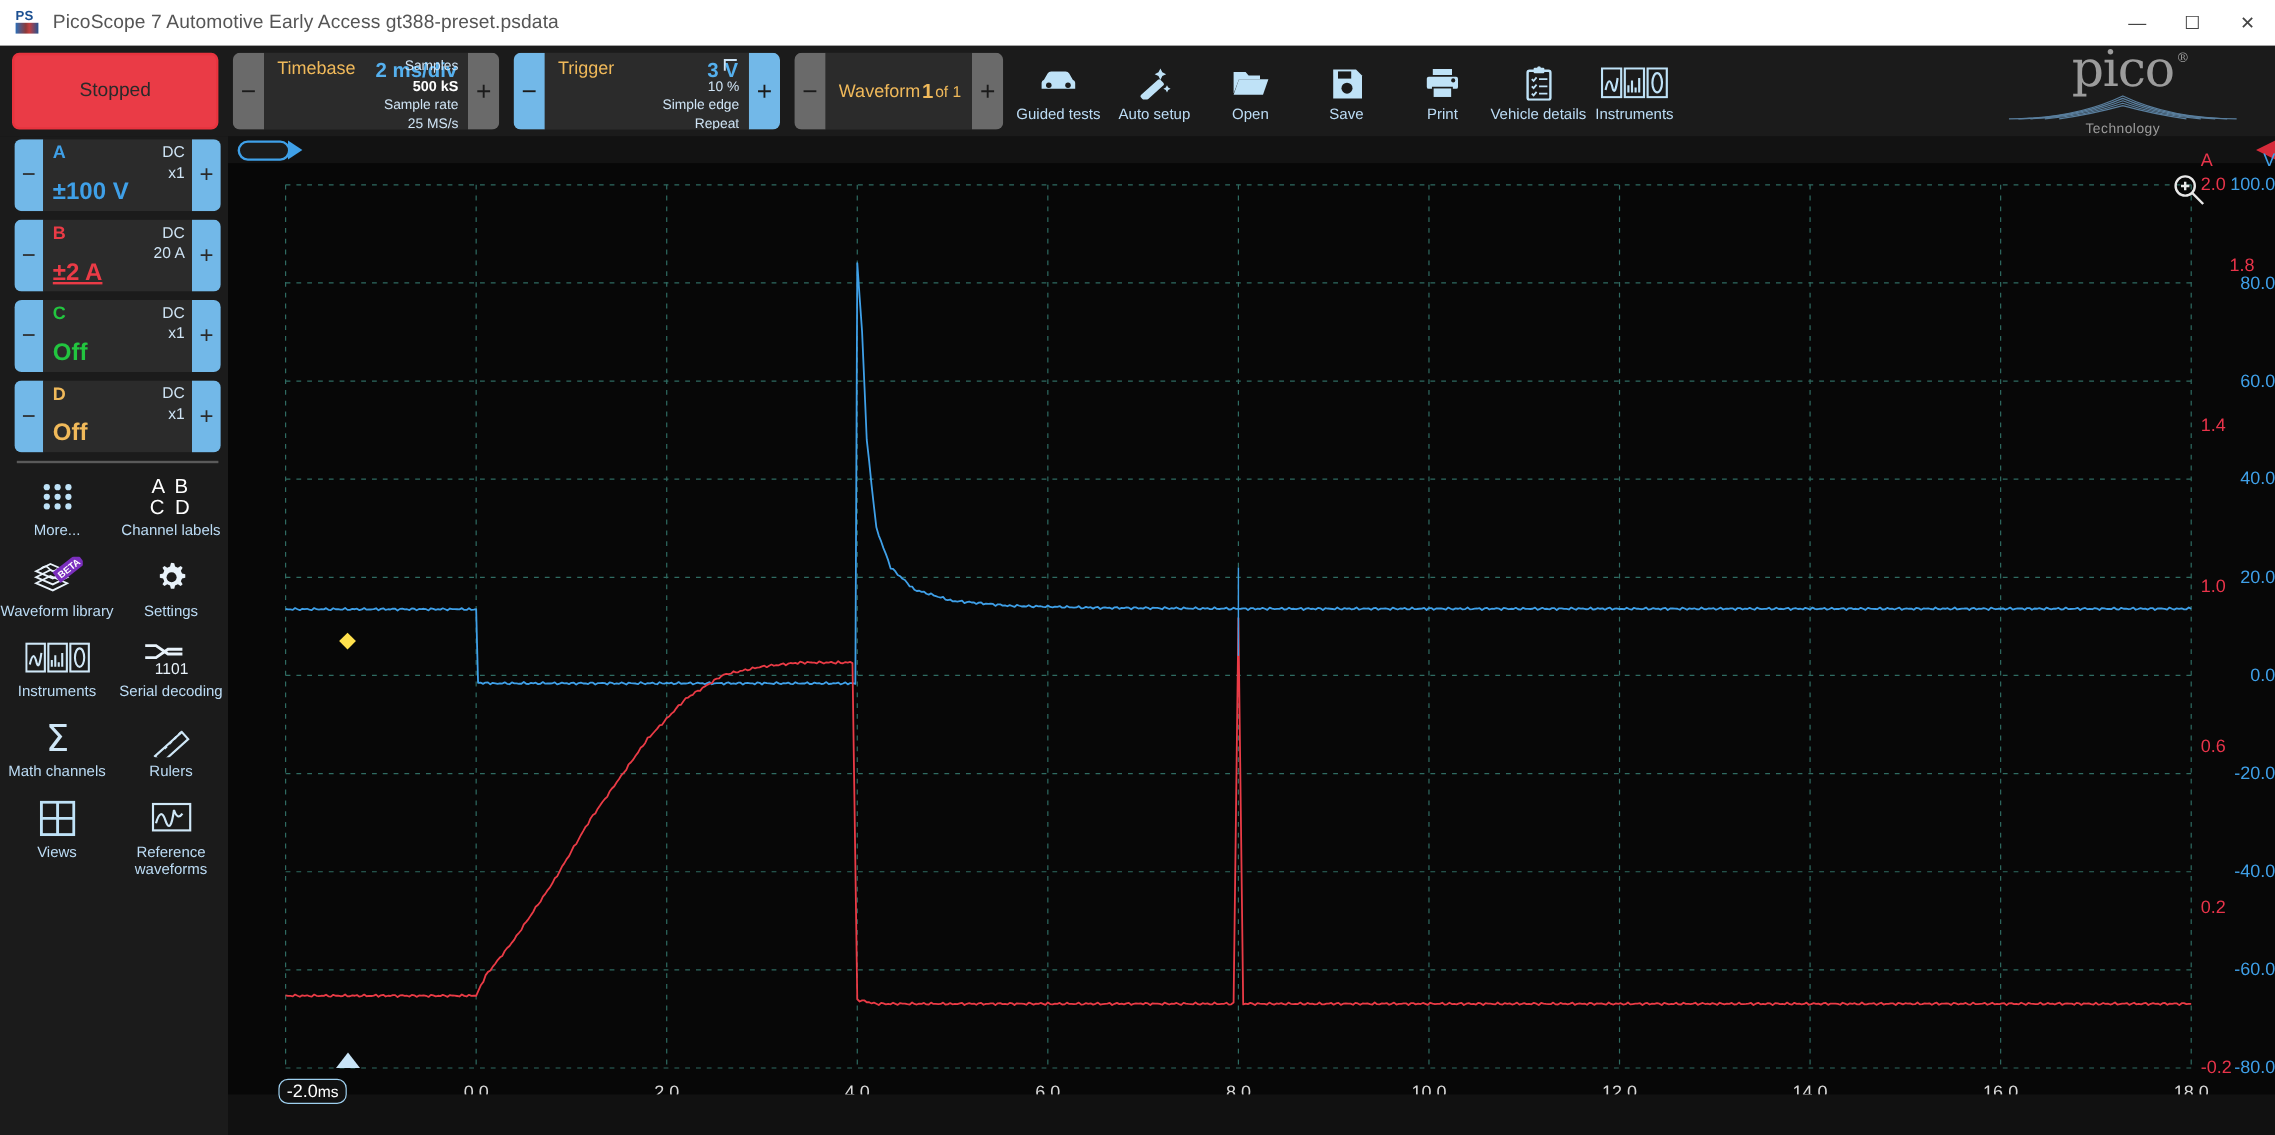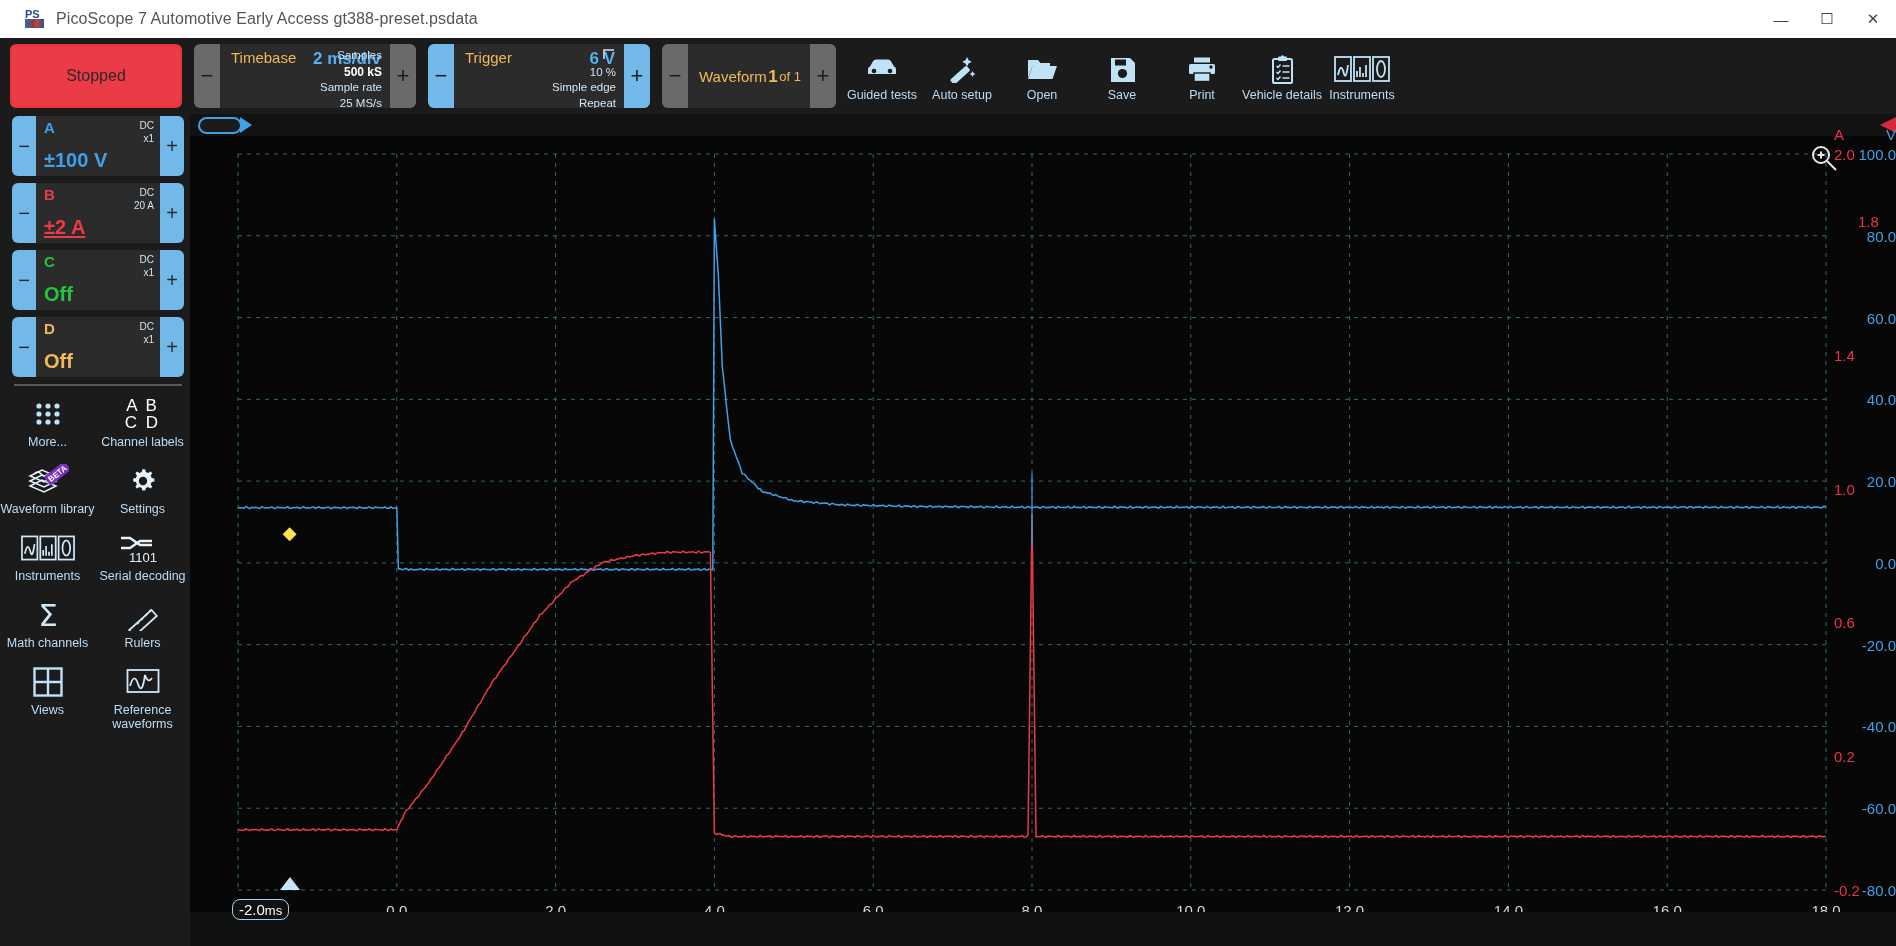--- a/index.html
+++ b/index.html
@@ -9,21 +9,21 @@
     font-family: "Liberation Sans", sans-serif;
     overflow: hidden;
     color: #e6e6e6;
   }
 
   
   #titlebar {
     height: 38px; background: #ffffff; display: flex; align-items: center;
     position: relative;
   }
-  #app-icon { width: 22px; height: 22px; margin-left: 24px; position: relative; }
+  #app-icon { width: 22px; height: 22px; margin-left: 12px; position: relative; }
   #app-icon .ps { font: bold 11px "Liberation Sans", sans-serif; color:#1b4f91; position:absolute; left:1px; top:0px; }
   #app-icon .bar { position:absolute; left:1px; bottom:2px; width:19px; height:9px;
       background:linear-gradient(90deg,#2d6fb8 0%, #8c3a3a 45%, #c04040 60%, #27528f 100%); }
   #title-text { margin-left: 10px; font-size: 16px; color: #555; letter-spacing:.1px; }
   .win-btns { position:absolute; right:0; top:0; height:38px; display:flex; }
   .win-btn { width:46px; height:38px; display:flex; align-items:center; justify-content:center;
              color:#444; font-size:15px; }
 
   
   #toolbar { height: 76px; background:#1b1b1b; display:flex; align-items:stretch; }
@@ -69,21 +69,21 @@
   
   #left-rail { width:190px; background:#1b1b1b; padding-top:2px; }
   .chan-row { display:flex; height:60px; margin:0 6px 7px 12px; border-radius:6px; overflow:hidden; }
   .chan-pm { width:24px; background:#72b8e8; color:#2b2b2b; font-size:20px;
              display:flex; align-items:center; justify-content:center; }
   .chan-mid { flex:1; background:#2b2b2b; position:relative; padding:3px 6px 4px 8px;
               display:flex; flex-direction:column; justify-content:space-between; }
   .chan-letter { font-size:15px; font-weight:bold; }
   .chan-range { font-size:20px; font-weight:bold; }
   .chan-range.underline { text-decoration: underline; text-underline-offset:2px; }
-  .chan-meta { position:absolute; right:6px; top:3px; text-align:right; font-size:10px;
+  .chan-meta { position:absolute; right:6px; top:3px; text-align:right; font-size:13px;
                color:#cfe4f5; line-height:1.3; }
   .rail-div { height:2px; background:#5a5a5a; margin:6px 8px 8px 14px; }
   .rail-grid { display:grid; grid-template-columns:1fr 1fr; row-gap:10px; }
   .rail-item { display:flex; flex-direction:column; align-items:center; gap:3px; padding:2px 0; }
   .rail-item .lbl { font-size:12.5px; color:#bcdcf5; text-align:center; line-height:1.12; }
   .rail-ico { height:36px; display:flex; align-items:center; justify-content:center; position:relative; }
 
   
   #scope-wrap { flex:1; position:relative; background:#070707; }
   #scope-top { height:22px; background:#121212; position:relative; }
@@ -142,21 +142,21 @@
         <span>25 MS/s</span>
       </div>
     </div>
     <div class="spin-btn">+</div>
   </div>
 
   <div class="spin-group">
     <div class="spin-btn blue">−</div>
     <div class="spin-body">
       <div class="spin-title">Trigger</div>
-      <div class="spin-value">6 V</div>
+      <div class="spin-value">3 V</div>
       <div class="spin-right">
         <span>
           <svg width="14" height="12" viewBox="0 0 14 12">
               <path d="M2 11 L2 2 L12 2" fill="none" stroke="#cfe4f5" stroke-width="1.6"></path>
             </svg>
         </span><br>
         <span>10 %</span><br>
         <span>Simple edge</span><br>
         <span>Repeat</span>
       </div>
@@ -255,20 +255,35 @@
             <rect x="20" y="1" width="16" height="24"></rect>
             <path d="M23 21 v-6 M26 21 v-10 M29 21 v-4 M32 21 v-12"></path>
             <rect x="39" y="1" width="16" height="24"></rect>
             <ellipse cx="47" cy="13" rx="4" ry="8"></ellipse>
           </g>
         </svg>
     </div>
     <div class="lbl">Instruments</div>
   </div>
 
+  <div id="pico-logo">
+    <div id="pico-word">
+      <span>pico</span><sup>®</sup>
+    </div>
+    <svg width="190" height="22" viewBox="0 0 190 22">
+      <g fill="none" stroke="#5a7f9e" stroke-width="1">
+        <path d="M0 21 Q55 21 95 2 Q135 21 190 21"></path>
+        <path d="M8 21 Q58 20 95 4 Q132 20 182 21"></path>
+        <path d="M18 21 Q62 19 95 6 Q128 19 172 21"></path>
+        <path d="M30 21 Q66 18 95 8 Q124 18 160 21"></path>
+        <path d="M42 21 Q70 17 95 10 Q120 17 148 21"></path>
+      </g>
+    </svg>
+    <div id="pico-tech">Technology</div>
+  </div>
 </div>
 
 <div id="body-row">
 
   <div id="left-rail">
     <div id="channels-list">
         <div class="chan-row">
           <div class="chan-pm">−</div>
           <div class="chan-mid">
             <div class="chan-letter" style="color:#3fa0e8">A</div>

